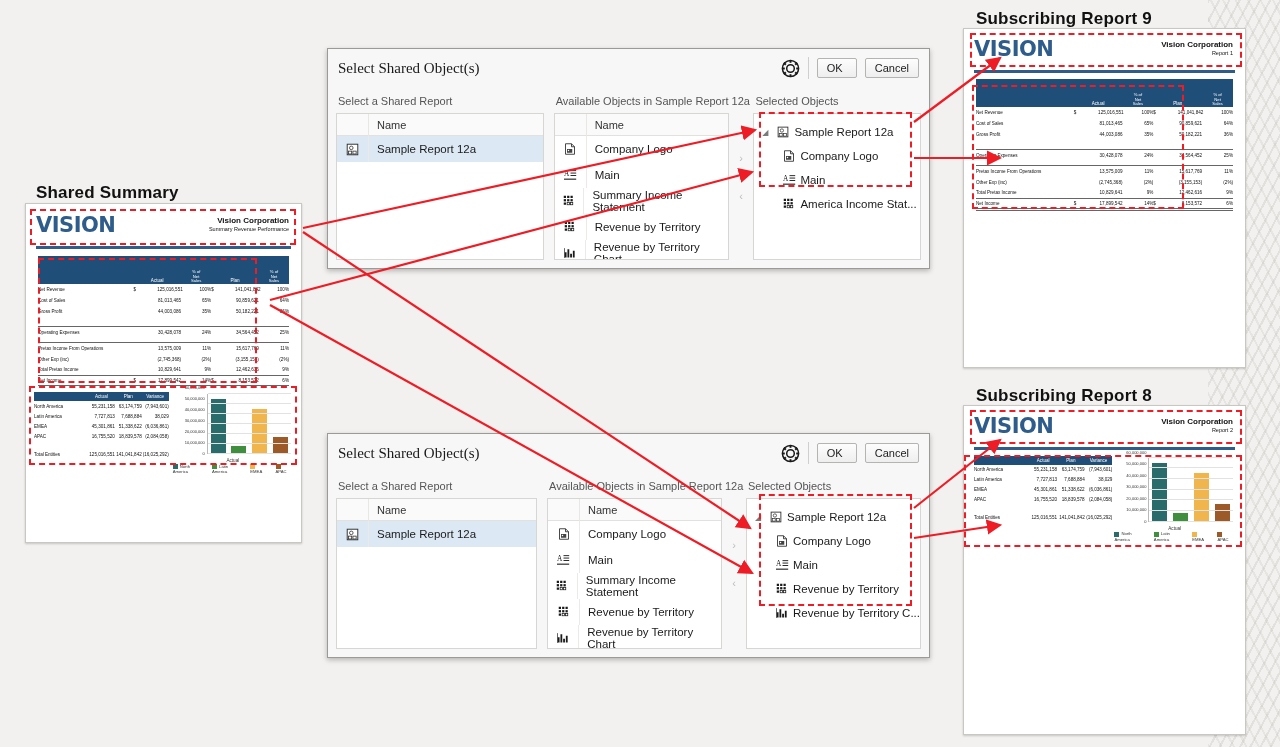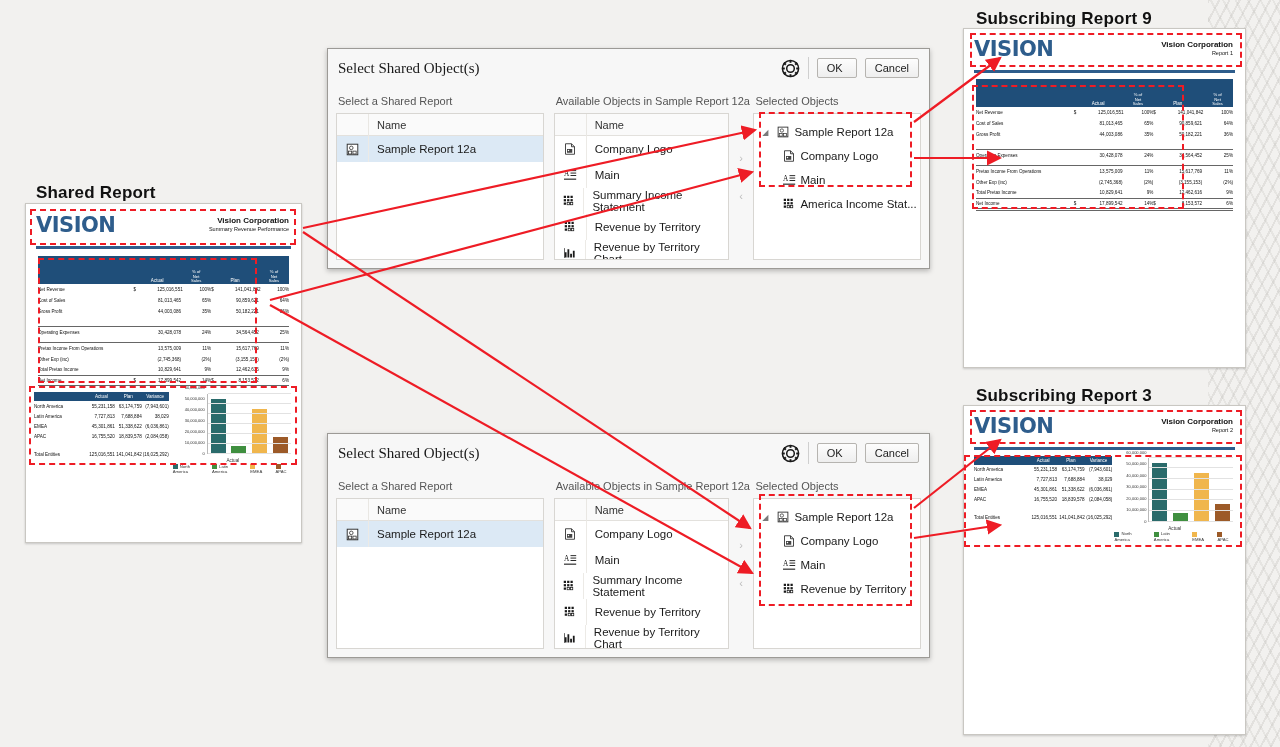--- a/index.html
+++ b/index.html
@@ -132,21 +132,21 @@
   .hl { position: absolute; border: 2px dashed #ee1c25; pointer-events: none; }
 
   
   svg.arrows { position: absolute; left: 0; top: 0; width: 1280px; height: 747px; pointer-events: none; }
 </style>
 </head>
 <body>
 
 <div class="texture"></div>
 
-<div class="sec-title" style="left:36px; top:183px;">Shared Report</div>
+<div class="sec-title" style="left:36px; top:183px;">Shared Summary</div>
 
 <div class="report-card" id="shared-report" style="left:25px; top:203px; width:277px; height:340px;">
 
   <div class="rep-head" style="margin:9px 10px 0 10px; height:26px;">
     <span class="vision-logo" style="font-size:21px;">VISION</span>
     <span class="corp" style="right:2px; top:3px;">
       <span class="c1" style="font-size:8px; display:block;">Vision Corporation</span>
       <span class="c2" style="font-size:5.5px; display:block;">Summary Revenue Performance</span>
     </span>
   </div>
@@ -745,20 +745,34 @@
                     <rect x="1" y="10" width="3" height="3"></rect>
                   </g>
                   <g fill="none" stroke="#1a1a1a" stroke-width="1">
                     <rect x="5.5" y="10" width="3" height="3"></rect>
                     <rect x="10" y="10" width="3" height="3"></rect>
                   </g>
                 </svg>
               </span>
               <span class="tl">Revenue by Territory</span>
             </div>
+            <div class="tree-node tree-child">
+              <span class="ti">
+                <svg viewBox="0 0 16 16" width="12" height="12">
+                  <g fill="#1a1a1a">
+                    <rect x="1" y="7" width="2.4" height="7"></rect>
+                    <rect x="4.6" y="3" width="2.4" height="11"></rect>
+                    <rect x="8.2" y="9" width="2.4" height="5"></rect>
+                    <rect x="11.8" y="5" width="2.4" height="9"></rect>
+                  </g>
+                  <line x1="0.5" y1="1.5" x2="0.5" y2="14.5" stroke="#1a1a1a" stroke-width="1"></line>
+                </svg>
+              </span>
+              <span class="tl">Revenue by Territory C...</span>
+            </div>
           </div>
       </div>
     </div>
   </div>
 </div>
 
 <div class="hl" style="left:759px; top:494px; width:153px; height:112px;"></div>
 
 <div class="sec-title" style="left:976px; top:9px;">Subscribing Report 9</div>
 
@@ -868,21 +882,21 @@
             <td colspan="7"></td>
           </tr>
         </tbody>
     </table>
   </div>
 </div>
 
 <div class="hl" style="left:970px; top:33px; width:272px; height:34px;"></div>
 <div class="hl" style="left:972px; top:85px; width:212px; height:124px;"></div>
 
-<div class="sec-title" style="left:976px; top:386px;">Subscribing Report 3</div>
+<div class="sec-title" style="left:976px; top:386px;">Subscribing Report 8</div>
 
 <div class="report-card" style="left:963px; top:405px; width:283px; height:330px;">
   <div class="rep-head" style="margin:8px 10px 0 10px; height:26px;">
     <span class="vision-logo" style="font-size:21px;">VISION</span>
     <span class="corp" style="right:2px; top:3px;">
       <span class="c1" style="font-size:8px; display:block;">Vision Corporation</span>
       <span class="c2" style="font-size:5.5px; display:block;">Report 2</span>
     </span>
   </div>
   <div class="rule" style="margin:7px 10px 0 10px; height:2.5px; width:auto;"></div>

